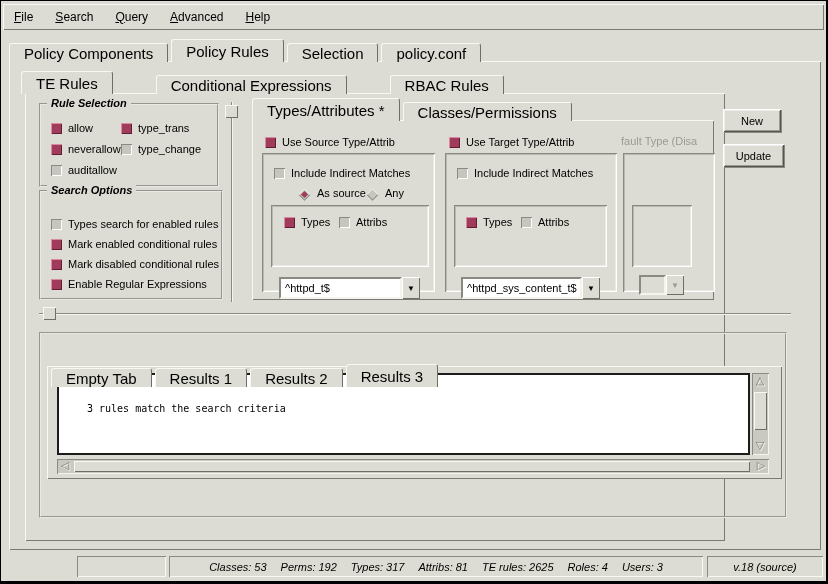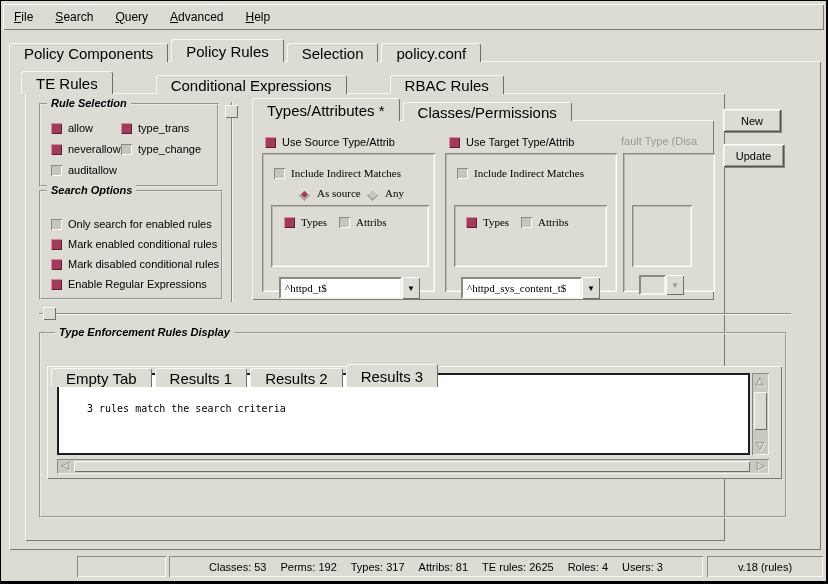--- a/index.html
+++ b/index.html
@@ -10,21 +10,21 @@
     background: #dcdcd4; border: solid #000;
     border-width: 1px 2px 3px 1px; overflow: hidden;
     font-family: "Liberation Sans", sans-serif; color: #000;
   }
   .abs { position: absolute; }
 
   
   .raised  { box-shadow: inset 1px 1px 0 #f8f8f2, inset -1px -1px 0 #7a7a72; }
   .sunken  { box-shadow: inset 1px 1px 0 #8a8a82, inset -1px -1px 0 #f8f8f2; }
   .sunken2 { box-shadow: inset 1px 1px 0 #8a8a82, inset -1px -1px 0 #ffffff,
-             inset 2px 2px 0 #b9b9b1, inset -2px -2px 0 #eaeae4; font-family: Liberation Serif, serif; }
+             inset 2px 2px 0 #b9b9b1, inset -2px -2px 0 #eaeae4; }
   .groove  { border: 2px groove #e9e9e3; }
 
   
   .menubar { left: 2px; top: 3px; width: 821px; height: 26px; display: flex; align-items: center; }
   .menu-item { padding: 5px 11px; font-size: 12px; cursor: default; }
   .menu-item u { text-decoration: underline; }
 
   
   .tabrow { display: flex; align-items: flex-end; }
   .tab {
@@ -92,21 +92,21 @@
   
   .scrollbar { background: #c9c9c1; box-shadow: inset 1px 1px 0 #8a8a82, inset -1px -1px 0 #f4f4ee; position: absolute; }
   .sb-arrow { position: absolute; color: #7a7a72; font-size: 11px; line-height: 11px; text-align: center;
               width: 14px; height: 13px; text-shadow: 1px 1px 0 #ffffff; }
   .sb-thumb { position: absolute; background: #dcdcd4;
               box-shadow: inset 1px 1px 0 #f8f8f2, inset -1px -1px 0 #6e6e66; }
 
   
   .status-box { position: absolute; height: 21px; background: #dcdcd4; display: flex; align-items: center;
                 justify-content: center; font-size: 11px; }
-  .stat { margin: 8px 7px; white-space: nowrap; }
+  .stat { margin: 8px 7px; white-space: nowrap; font-style: italic; }
 
   .gray-label { color: #9a9a92; font-size: 11px; white-space: nowrap; }
 </style>
 </head>
 <body>
 
 <div class="window">
 
   <div class="abs menubar raised">
     <div class="menu-item"><u>F</u>ile</div>
@@ -154,21 +154,21 @@
         <div class="opt-row" style="left:10px; top:57px;">
           <span class="cb"></span>
           <span class="opt-label">auditallow</span>
         </div>
       </div>
 
       <div class="abs groove" style="left:14px; top:97px; width:184px; height:110px;">
         <span class="lf-title" style="left:6px;">Search Options</span>
         <div class="opt-row" style="left:10px; top:24px;">
           <span class="cb"></span>
-          <span class="opt-label">Only search for enabled rules</span>
+          <span class="opt-label">Types search for enabled rules</span>
         </div>
         <div class="opt-row" style="left:10px; top:44px;">
           <span class="cb checked"></span>
           <span class="opt-label">Mark enabled conditional rules</span>
         </div>
         <div class="opt-row" style="left:10px; top:64px;">
           <span class="cb checked"></span>
           <span class="opt-label">Mark disabled conditional rules</span>
         </div>
         <div class="opt-row" style="left:10px; top:84px;">
@@ -266,21 +266,20 @@
         </div>
       </div>
 
       <div class="abs btn" style="left:698px; top:16px; width:58px; height:23px;">New</div>
       <div class="abs btn" style="left:698px; top:51px; width:61px; height:23px;">Update</div>
 
       <div class="abs sash-h" style="left:14px; top:220px; width:752px;"></div>
       <div class="abs sash-handle" style="left:18px; top:214px; width:13px; height:13px;"></div>
 
       <div class="abs groove" style="left:14px; top:239px; width:748px; height:186px;">
-        <span class="lf-title" style="left:14px;">Type Enforcement Rules Display</span>
 
         <div class="abs tabrow" style="left:10px; top:11px; height:22px;margin-top:20px;">
           <div class="tab">Empty Tab</div>
           <div class="tab">Results 1</div>
           <div class="tab">Results 2</div>
           <div class="tab active">Results 3</div>
         </div>
 
         <div class="abs page raised" style="left:6px; top:32px; width:735px; height:113px;">
           <div class="abs textarea" style="left:10px; top:7px; width:693px; height:82px;padding-left:28px;">
@@ -311,16 +310,16 @@
   <div class="status-box sunken" style="left:168px; top:555px; width:534px;" id="status-items">
       <span class="stat">Classes: 53</span>
       <span class="stat">Perms: 192</span>
       <span class="stat">Types: 317</span>
       <span class="stat">Attribs: 81</span>
       <span class="stat">TE rules: 2625</span>
       <span class="stat">Roles: 4</span>
       <span class="stat">Users: 3</span>
     </div>
   <div class="status-box sunken" style="left:706px; top:555px; width:116px;">
-    <span class="stat">v.18 (rules)</span>
+    <span class="stat">v.18 (source)</span>
   </div>
 
 </div>
 
 </body></html>

